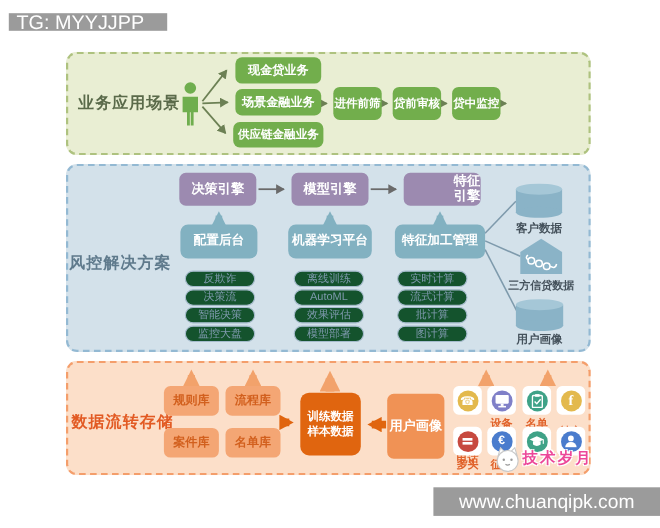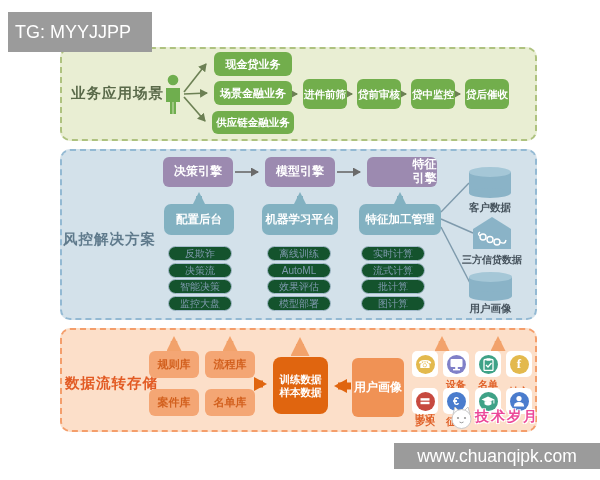--- a/index.html
+++ b/index.html
@@ -23,21 +23,21 @@
   .pill{background:#14532d;border:1.5px solid #a6bccd;color:#7e99ad;border-radius:9px;font-size:10px;}
   .obox{background:#f4a674;color:#d2601e;border-radius:6px;font-size:11px;font-weight:bold;}
   .train{background:#e0650f;color:#fff;border-radius:8px;font-size:10.5px;font-weight:bold;flex-direction:column;}
   .profile{background:#f09255;color:#fff;border-radius:6px;font-size:12px;font-weight:bold;}
   .ds-label{position:absolute;z-index:3;font-size:10.5px;font-weight:bold;color:#45525c;text-align:center;}
   .icon-cell{position:absolute;z-index:3;width:26px;height:26px;background:#fff;border-radius:5px;
              display:flex;align-items:center;justify-content:center;}
   .icon-circle{width:19px;height:19px;border-radius:50%;display:flex;align-items:center;justify-content:center;
                color:#fff;font-size:11px;font-weight:bold;}
   .icon-label{position:absolute;z-index:3;font-size:10px;font-weight:bold;color:#e0622a;text-align:center;}
-  .tg-tag{position:absolute;left:8px;top:12px;width:144px;height:40px;background:#9b9b9b;color:#fff;
+  .tg-tag{position:absolute;left:8px;top:12px;width:144px;height:16px;background:#9b9b9b;color:#fff;
           z-index:5;display:flex;align-items:center;padding-left:7px;font-size:18px;box-sizing:border-box;}
   .footer-bar{position:absolute;left:394px;top:443px;width:206px;height:26px;background:#9b9b9b;color:#fff;
           z-index:5;display:flex;align-items:center;justify-content:center;font-size:17.5px;}
   .watermark-text{position:absolute;z-index:4;font-size:14px;font-weight:bold;color:#ec4899;letter-spacing:2px;
           text-shadow:-1px -1px 0 #fff,1px -1px 0 #fff,-1px 1px 0 #fff,1px 1px 0 #fff;}
   .serif-f{font-family:"Liberation Serif",serif;font-size:13px;}
 </style>
 </head>
 <body>
 
@@ -114,21 +114,20 @@
     <path d="M4,14 h14 v14 h-4 v12 h-2.6 v-12 h-0.8 v12 H8 V28 H4 z" fill="#6fae4e"></path>
   </svg>
 
   <div class="node gbox" style="left:214px;top:52px;width:78px;height:24px;">现金贷业务</div>
   <div class="node gbox" style="left:214px;top:81px;width:78px;height:24px;">场景金融业务</div>
   <div class="node gbox" style="left:212px;top:111px;width:82px;height:23px;font-size:10.5px;">供应链金融业务</div>
 
   <div class="node gbox" style="left:303px;top:79px;width:44px;height:30px;font-size:10.5px;">进件前筛</div>
   <div class="node gbox" style="left:357px;top:79px;width:44px;height:30px;font-size:10.5px;">贷前审核</div>
   <div class="node gbox" style="left:411px;top:79px;width:44px;height:30px;font-size:10.5px;">贷中监控</div>
-  <div class="node gbox" style="left:465px;top:79px;width:44px;height:30px;font-size:10.5px;">贷后催收</div>
 
   <div class="section-label lbl-risk" style="left:63px;top:230px;">风控解决方案</div>
 
   <div class="node pbox" style="left:163px;top:157px;width:70px;height:30px;">决策引擎</div>
   <div class="node pbox" style="left:265px;top:157px;width:70px;height:30px;">模型引擎</div>
   <div class="node pbox" style="left:367px;top:157px;width:70px;height:30px;padding-left:45px;">特征引擎</div>
 
   <div class="node tbox" style="left:164px;top:204px;width:70px;height:31px;">配置后台</div>
   <div class="node tbox" style="left:262px;top:204px;width:76px;height:31px;">机器学习平台</div>
   <div class="node tbox" style="left:359px;top:204px;width:82px;height:31px;">特征加工管理</div>

